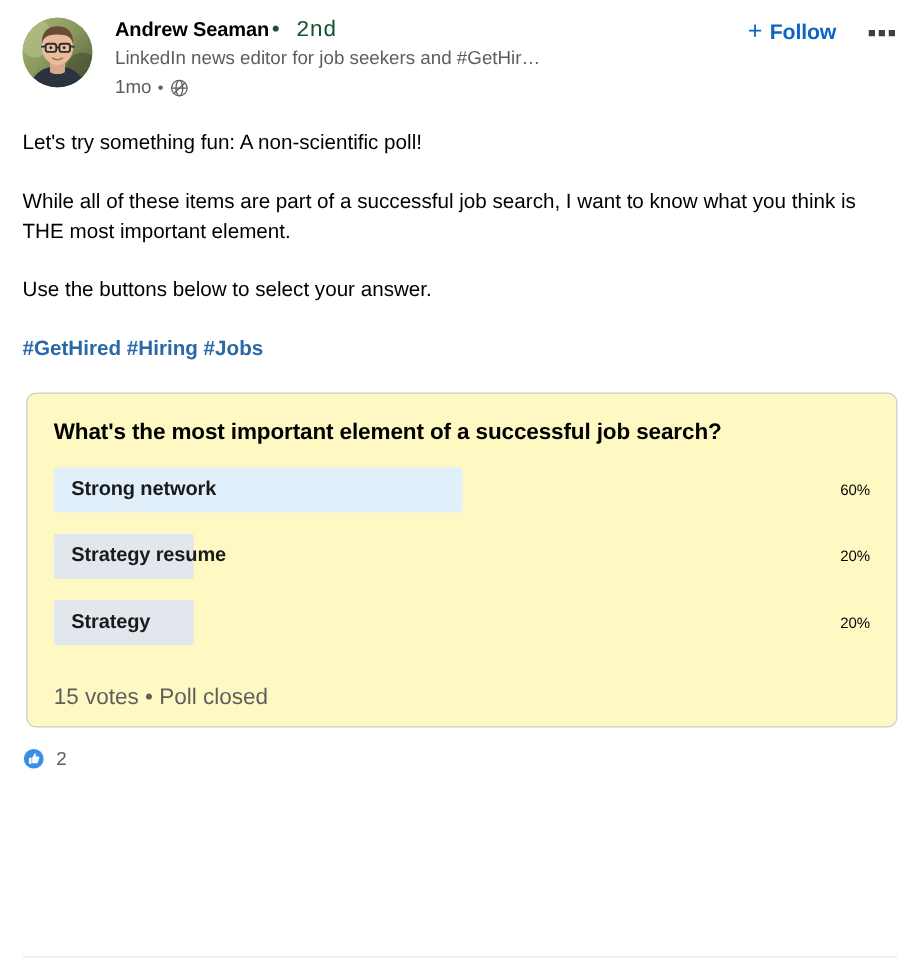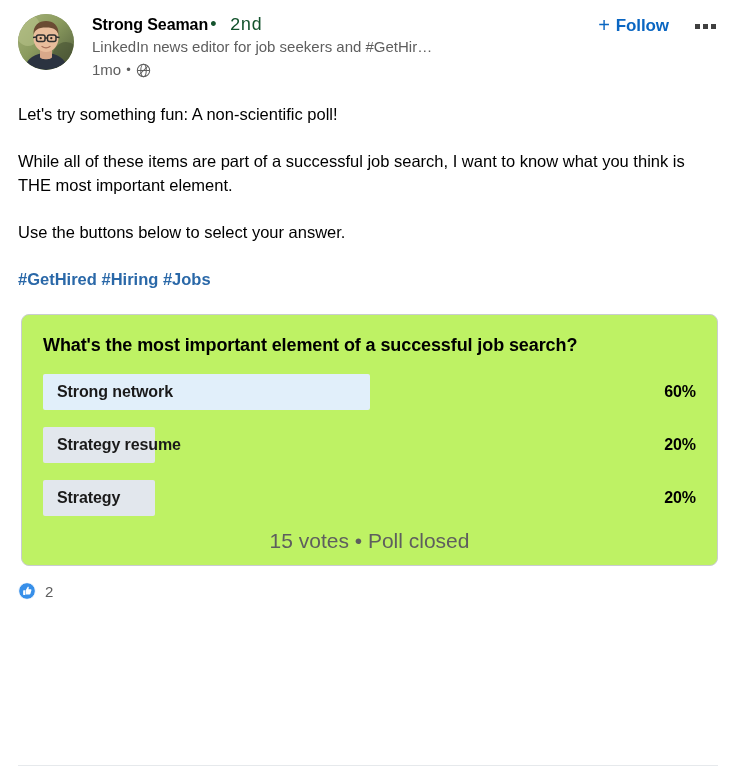--- a/index.html
+++ b/index.html
@@ -159,21 +159,21 @@
   .hashtags a {
     color: #2a68a8;
     text-decoration: none;
   }
 
   
   .poll-card {
     margin: 20px 18px 0 21px;
     border: 1px solid #c9ccd0;
     border-radius: 8px;
-    background: #bef264;
+    background: #fef9c3;
     padding: 18px 21px 14px 21px;
     box-sizing: border-box;
     width: 697px;
   }
   .poll-question {
     font-size: 18px;
     font-weight: bold;
     line-height: 25px;
     color: #000000;
     margin: 0;
@@ -225,33 +225,32 @@
     font-size: 16px;
     font-weight: bold;
     color: #1a1a1a;
     padding-left: 14px;
     letter-spacing: -0.1px;
   }
   .poll-pct {
     position: absolute;
     right: 0;
     z-index: 2;
-    font-size: 16px;
-    font-weight: bold;
+    font-size: 12px;
+    font-weight: normal;
     color: #000000;
     letter-spacing: -0.1px;
     text-align: right;
   }
 
   .poll-footer {
-    margin-top: 15px;
-    font-size: 21px;
+    margin-top: 31px;
+    font-size: 18px;
     color: #5e5e5e;
     line-height: 20px;
-    text-align: center;
   }
 
   
   .social-row {
     display: flex;
     align-items: center;
     padding: 16px 18px 0 18px;
   }
   .reaction-icon {
     width: 18px;
@@ -315,21 +314,21 @@
           <circle cx="22.7" cy="24.2" r="1.15" fill="#30261f"></circle>
           <circle cx="33.3" cy="24.2" r="1.15" fill="#30261f"></circle>
 
           <path d="M24 32.5 q4 2.6 8 0" stroke="#a8705a" stroke-width="1.3" fill="none" stroke-linecap="round"></path>
         </g>
       </svg>
     </div>
 
     <div class="author-block">
       <div class="author-line">
-        <span class="author-name">Strong Seaman</span>
+        <span class="author-name">Andrew Seaman</span>
         <span class="author-degree">• 2nd</span>
       </div>
       <div class="author-headline">LinkedIn news editor for job seekers and #GetHir…</div>
       <div class="author-meta">
         <span>1mo</span>
         <span class="meta-dot">•</span>
         <span class="globe-icon">
           <svg width="15" height="15" viewBox="0 0 16 16" xmlns="http://www.w3.org/2000/svg">
             <circle cx="8" cy="8" r="6.6" fill="none" stroke="#5e5e5e" stroke-width="1.1"></circle>
             <ellipse cx="8" cy="8" rx="2.9" ry="6.6" fill="none" stroke="#5e5e5e" stroke-width="1.1"></ellipse>

